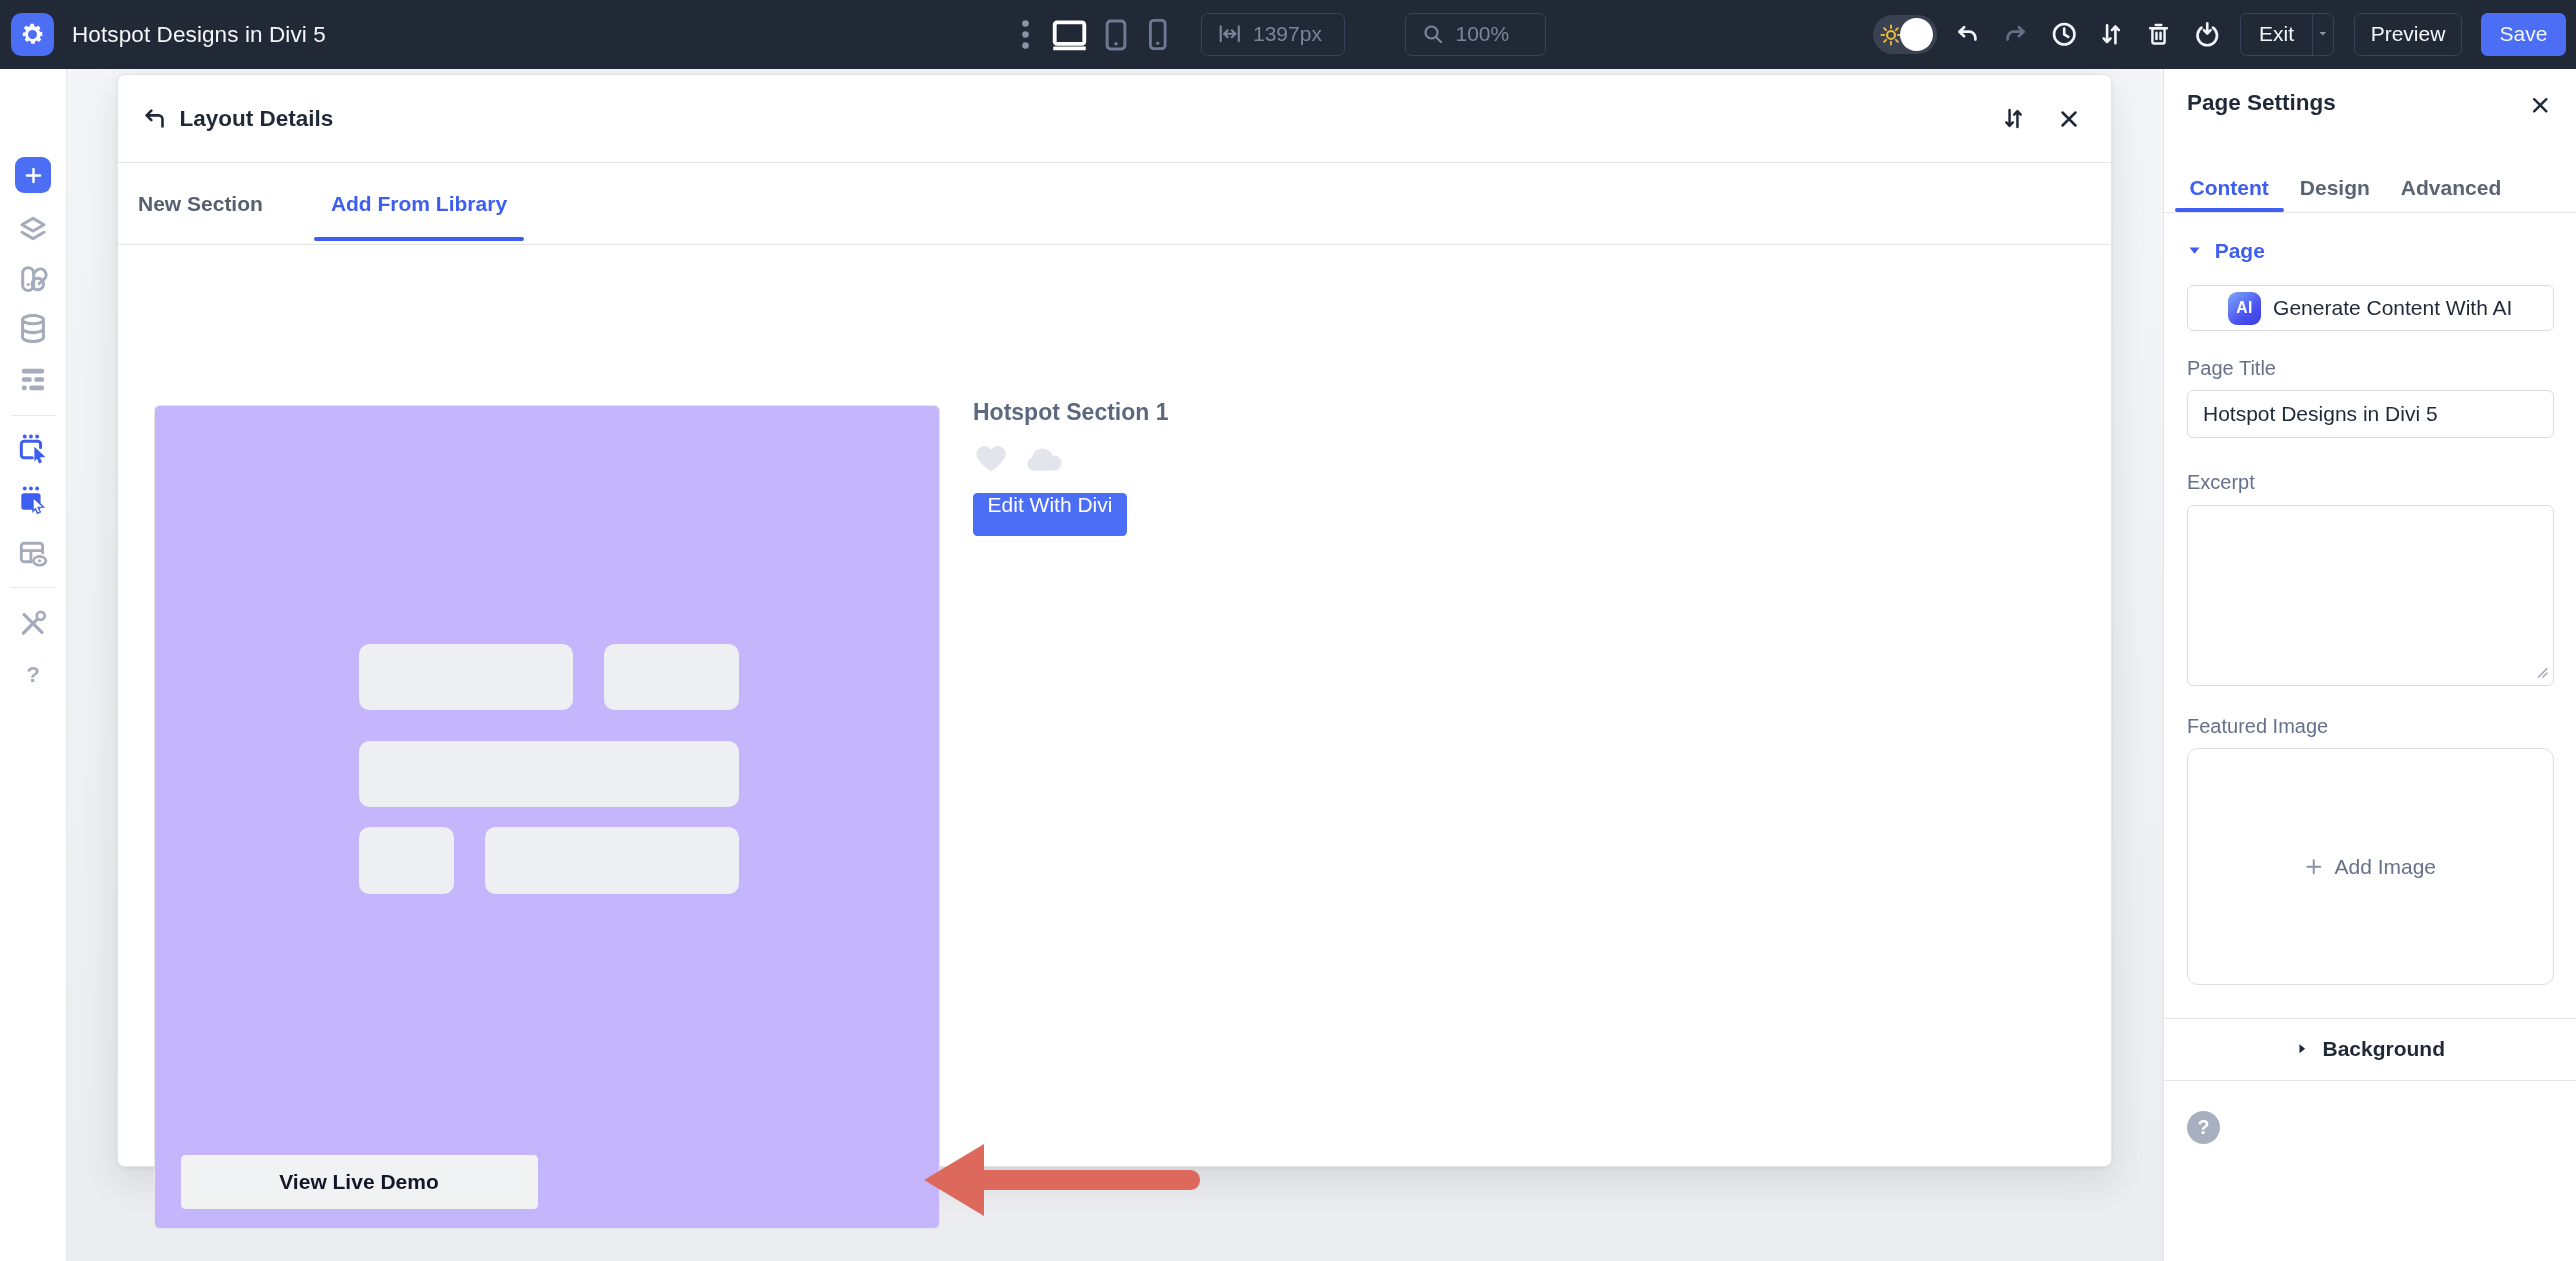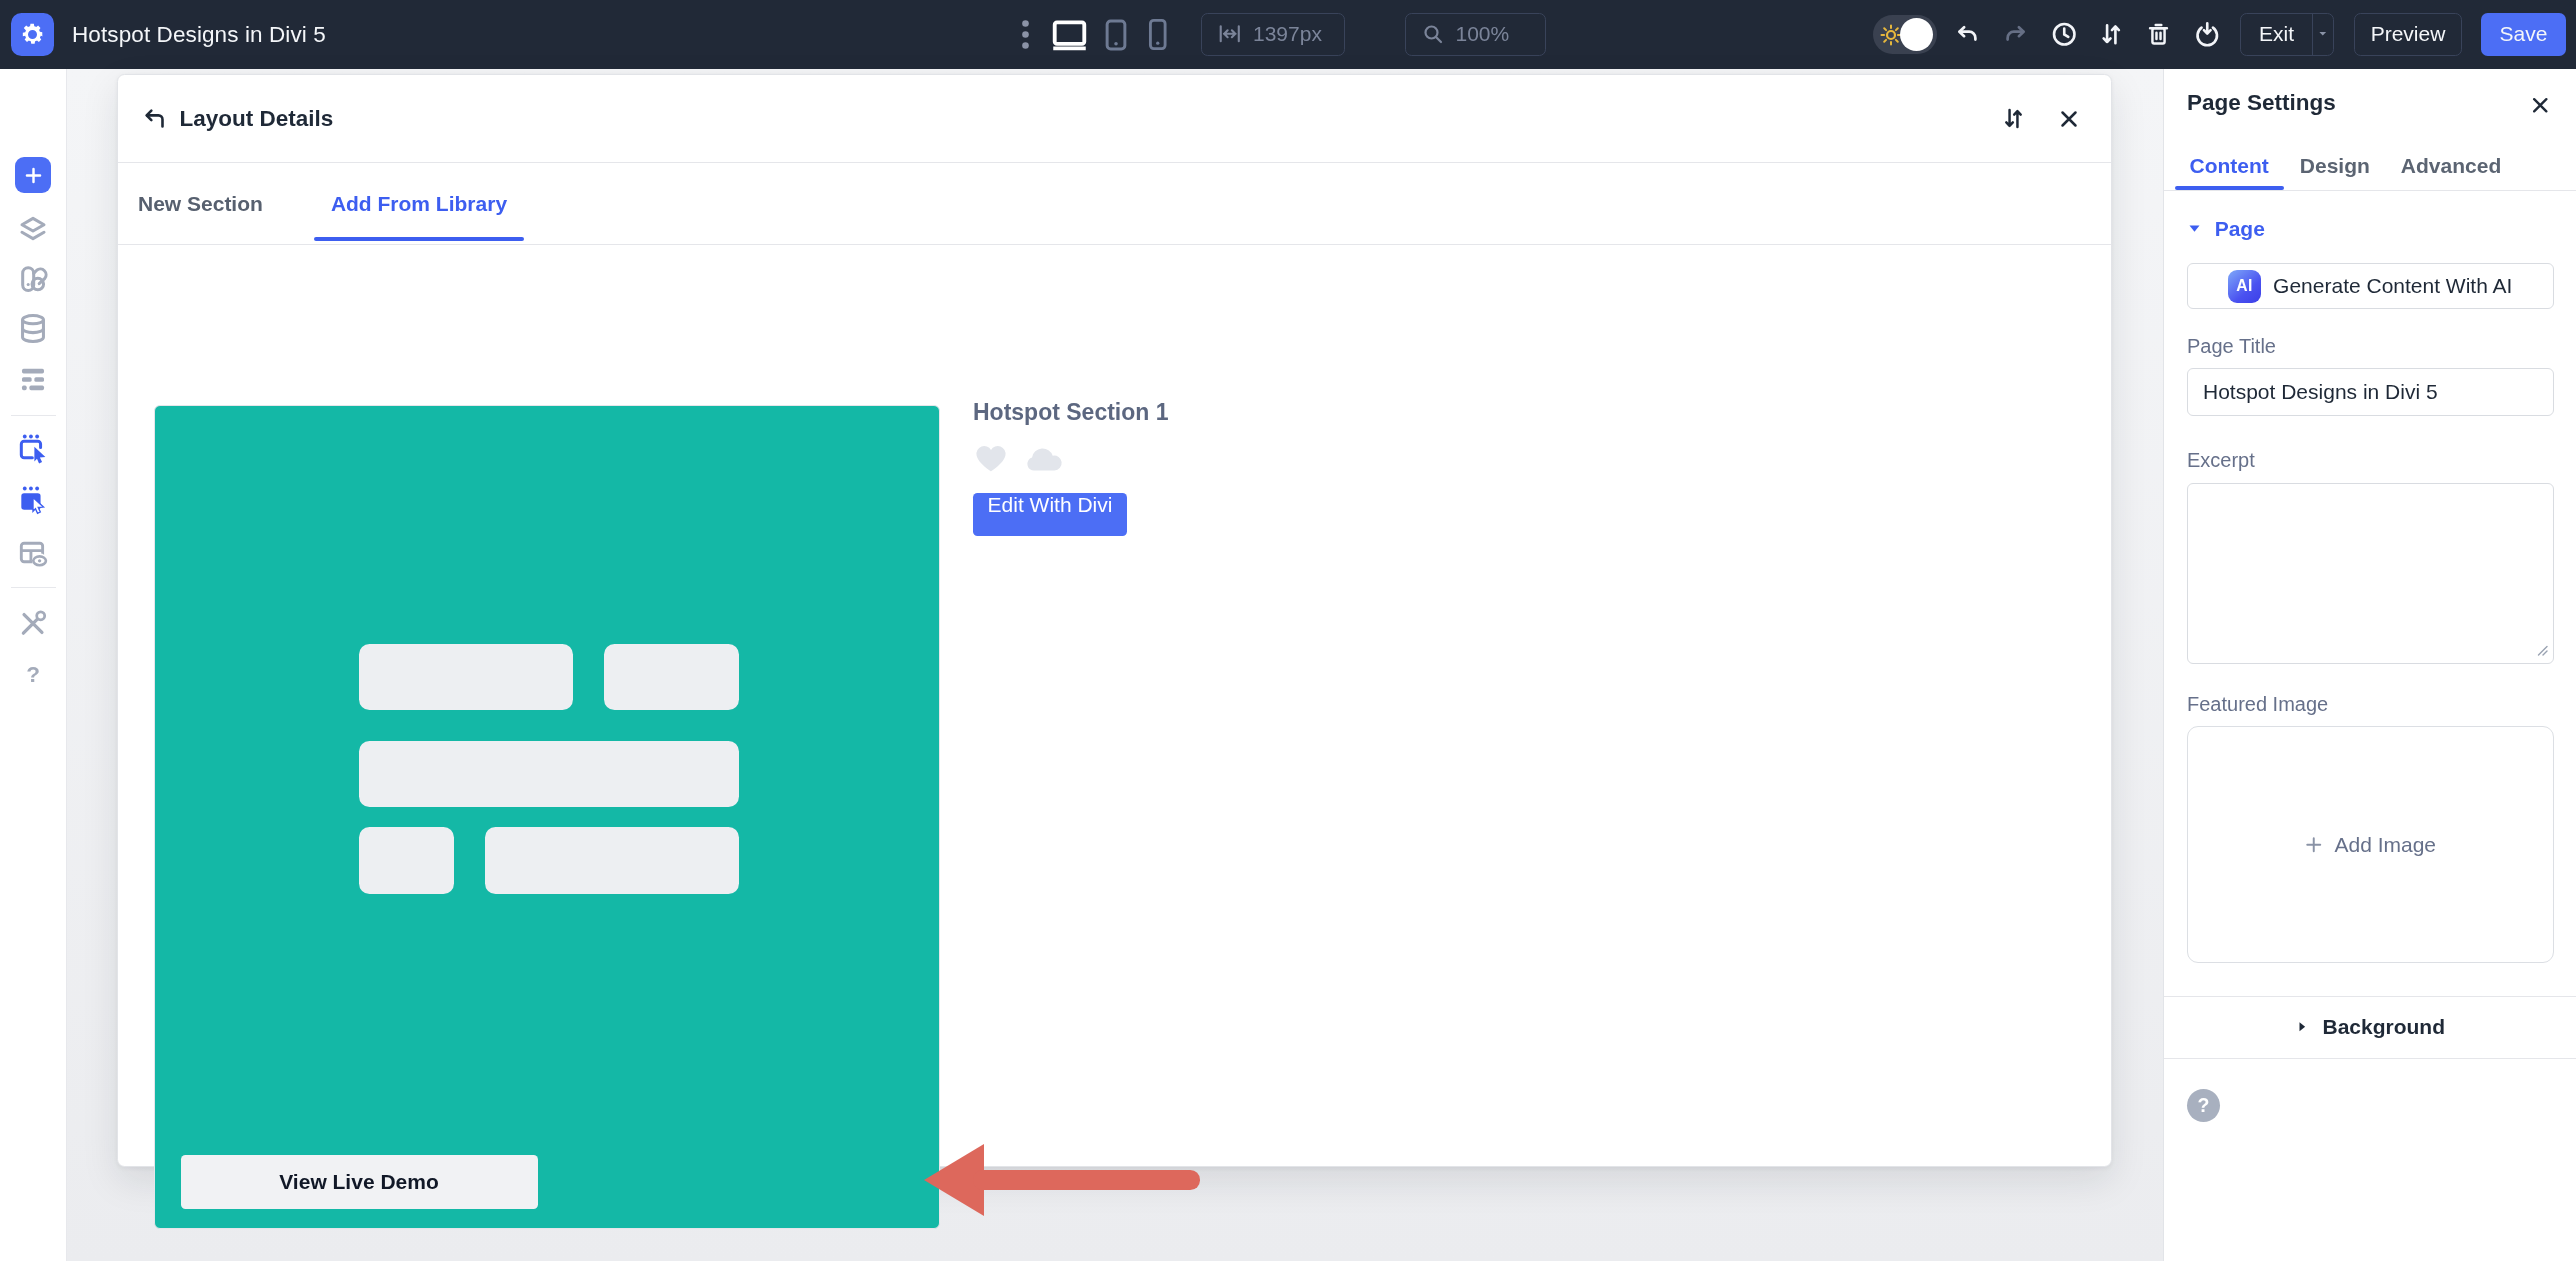--- a/index.html
+++ b/index.html
@@ -42,41 +42,41 @@
   .modal-header{height:88px;border-bottom:0.7px solid #E5E6EA;display:flex;align-items:center;padding:0 25.5px 0 22.5px;}
   .modal-title{margin-left:12px;font-size:22.5px;font-weight:600;color:#1F2937;}
   .mh-spacer{flex:1;}
   .mh-ic{width:33px;height:33px;display:flex;align-items:center;justify-content:center;cursor:pointer;margin-left:22.5px;}
   .modal-tabs{height:82px;border-bottom:0.7px solid #E5E6EA;display:flex;align-items:flex-start;padding-left:20px;gap:32px;}
   .mtab{position:relative;height:100%;display:flex;align-items:center;font-size:21px;font-weight:600;color:#57606F;cursor:pointer;}
   .mtab.active{color:#3D5EF0;margin-left:36px;}
   .mtab.active::after{content:"";position:absolute;left:-16.5px;right:-16.5px;bottom:3px;height:4.5px;border-radius:2.2px;background:#3D5EF0;}
   .modal-body{position:relative;height:921px;}
 
-  .preview-card{position:absolute;left:36px;top:160px;width:786px;height:824px;background:#14b8a6;
+  .preview-card{position:absolute;left:36px;top:160px;width:786px;height:824px;background:#c4b5fd;
                 border:0.7px solid #E5E6EA;border-radius:6px;}
   .skel{position:absolute;background:#EDEFF2;border-radius:10.5px;}
   .card-btn{position:absolute;top:749px;height:54px;border-radius:4.5px;display:flex;align-items:center;
             justify-content:center;font-size:21px;font-weight:600;cursor:pointer;}
   .card-btn.demo{left:25.5px;width:357px;background:#F1F2F4;color:#111827;}
   .card-btn.use{left:407px;width:354px;background:#4C6EF5;color:#fff;}
 
   .meta-title{position:absolute;left:855px;top:154px;font-size:23px;font-weight:700;color:#5C6780;}
   .meta-icons{position:absolute;left:855px;top:196px;display:flex;gap:13.5px;align-items:center;}
   .edit-btn{position:absolute;left:855px;top:248px;width:154px;height:43px;border-radius:4.5px;background:#4C6EF5;
             color:#fff;font-size:21px;font-weight:400;display:flex;align-items:flex-start;justify-content:center;cursor:pointer;}
 
   .anno-arrow{position:absolute;left:806px;top:899px;width:276px;height:72px;}
   .anno-arrow .head{position:absolute;left:0;top:0;width:0;height:0;
         border-top:36px solid transparent;border-bottom:36px solid transparent;border-right:60px solid #DD685C;}
   .anno-arrow .shaft{position:absolute;left:49px;top:26px;right:0;height:19.5px;background:#DD685C;border-radius:9.7px;}
 
   
   .panel{position:absolute;left:2163px;top:69px;width:413px;height:1192px;background:#fff;border-left:0.7px solid #E2E4E8;}
-  .panel-header{position:relative;height:122px;border-bottom:0.7px solid #E5E6EA;}
+  .panel-header{position:relative;height:144px;border-bottom:0.7px solid #E5E6EA;}
   .p-title{position:absolute;left:23px;top:21px;font-size:22.5px;font-weight:600;color:#1F2937;}
   .p-close{position:absolute;right:19.5px;top:19.5px;width:33px;height:33px;display:flex;align-items:center;justify-content:center;cursor:pointer;}
   .p-tabs{position:absolute;left:25.5px;bottom:0;height:49px;display:flex;gap:31px;align-items:center;}
   .ptab{position:relative;height:100%;display:flex;align-items:center;font-size:21px;font-weight:600;color:#5B6472;cursor:pointer;}
   .ptab.active{color:#3D5EF0;}
   .ptab.active::after{content:"";position:absolute;left:-15px;right:-15px;bottom:0;height:4.5px;border-radius:2.2px;background:#3D5EF0;}
   .panel-body{padding:0 22.5px 0 23px;}
   .sec-row{display:flex;align-items:center;gap:12.7px;cursor:pointer;}
   .sec-row.page{margin-top:25.5px;color:#3D5EF0;font-size:21px;font-weight:600;}
   .ai-btn{margin-top:22.5px;height:46px;border:0.7px solid #D9DCE1;border-radius:6px;background:#fff;

